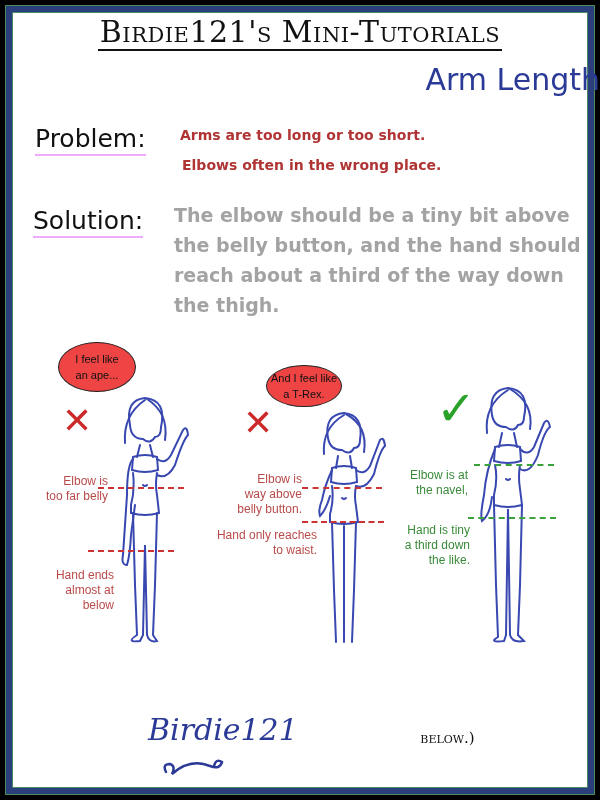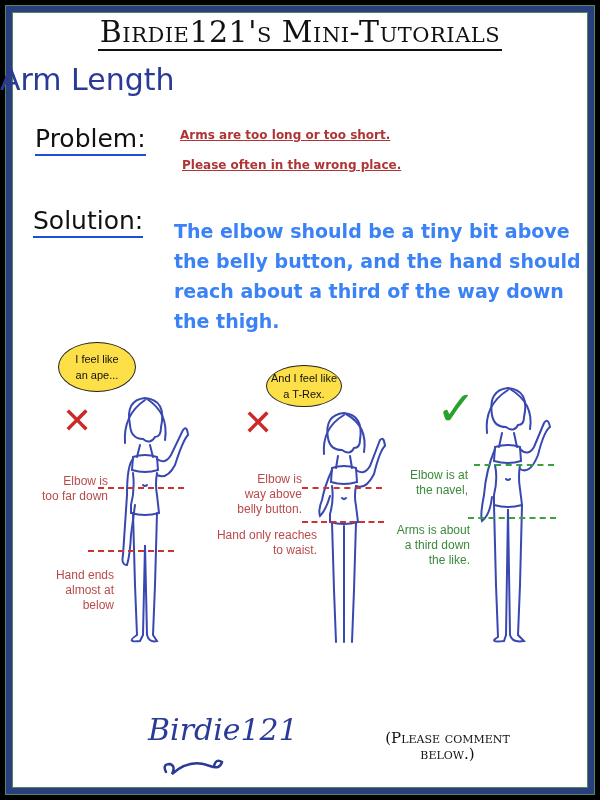--- a/index.html
+++ b/index.html
@@ -1,25 +1,25 @@
 <!DOCTYPE html>
 <html><head>
   <meta charset="utf-8">
   <style>
     html, body { margin: 0; padding: 0; }
     body { width: 600px; height: 800px; background: #000; position: relative; overflow: hidden; font-family: "DejaVu Sans", sans-serif; }
     .frame { position: absolute; left: 5px; top: 5px; width: 590px; height: 790px; background: #2b3f7c; box-sizing: border-box; border: 1px solid #4a8a5c; }
     .page { position: absolute; left: 6px; top: 6px; right: 6px; bottom: 6px; background: #fff; border: 1px solid #4a8a5c; }
     .title { position: absolute; left: 0; right: 0; top: 14px; text-align: center; font-family: "DejaVu Serif", serif; font-size: 30px; color: #111; letter-spacing: 0.5px; font-variant: small-caps; border-radius: 7px; }
     .title span { border-bottom: 2px solid #111; padding: 0 2px; }
-    .subtitle { position: absolute; left: 0; right: 0; top: 62px; text-align: left; font-family: "DejaVu Sans", sans-serif; font-size: 30px; color: #2a3a96; }
-    .label { position: absolute; font-family: "DejaVu Sans", sans-serif; font-size: 25px; color: #111; border-bottom: 2px solid #1d4ed8; line-height: 30px; }
-    .prob-text { position: absolute; left: 180px; top: 120px; font-family: "DejaVu Sans", sans-serif; font-weight: bold; font-size: 12px; color: #b03434; line-height: 30px; text-decoration: underline; }
-    .sol-text { position: absolute; left: 174px; top: 216px; font-family: "DejaVu Sans", sans-serif; font-weight: bold; font-size: 19px; color: #3b82f6; line-height: 30px; width: 410px; }
-    .bubble { position: absolute; background: #fde047; border: 1.5px solid #222; border-radius: 50%; text-align: center; font-family: "Liberation Sans", sans-serif; font-size: 11px; color: #111; line-height: 16px; display: flex; flex-direction: column; justify-content: center; }
+    .subtitle { position: absolute; left: 0; right: 0; top: 62px; text-align: right; font-family: "DejaVu Sans", sans-serif; font-size: 30px; color: #2a3a96; }
+    .label { position: absolute; font-family: "DejaVu Sans", sans-serif; font-size: 25px; color: #111; border-bottom: 2px solid #f0abfc; line-height: 30px; }
+    .prob-text { position: absolute; left: 180px; top: 120px; font-family: "DejaVu Sans", sans-serif; font-weight: bold; font-size: 14px; color: #b03434; line-height: 30px; }
+    .sol-text { position: absolute; left: 174px; top: 200px; font-family: "DejaVu Sans", sans-serif; font-weight: bold; font-size: 19px; color: #a3a3a3; line-height: 30px; width: 410px; }
+    .bubble { position: absolute; background: #ef4444; border: 1.5px solid #222; border-radius: 50%; text-align: center; font-family: "Liberation Sans", sans-serif; font-size: 11px; color: #111; line-height: 16px; display: flex; flex-direction: column; justify-content: center; }
     .note { position: absolute; font-family: "Liberation Sans", sans-serif; font-size: 12px; text-align: right; line-height: 15px; }
     .note.red { color: #b94a4a; }
     .note.green { color: #3a8a3a; }
     .dash { position: absolute; height: 0; border-top: 2px dashed; }
     .dash.red { border-color: #cc3333; }
     .dash.green { border-color: #3aa23a; }
     .icon-x { position: absolute; font-size: 36px; color: #cc2a2a; font-weight: bold; font-family: "DejaVu Sans", sans-serif; }
     .icon-check { position: absolute; font-size: 48px; color: #2aa22a; font-weight: bold; font-family: "DejaVu Sans", sans-serif; }
     .figure { position: absolute; }
     .thanks { position: absolute; left: 36px; top: 716px; font-family: Liberation Serif, serif; font-size: 12px; color: #ffffff; }
@@ -32,21 +32,21 @@
 <div class="frame">
   <div class="page"></div>
 </div>
 
 <div class="title"><span>Birdie121's Mini-Tutorials</span></div>
 <div class="subtitle">Arm Length</div>
 
 <div class="label" style="left:35px; top:124px;">Problem:</div>
 <div class="prob-text">
   <div>Arms are too long or too short.</div>
-  <div style="padding-left:2px;">Please often in the wrong place.</div>
+  <div style="padding-left:2px;">Elbows often in the wrong place.</div>
 </div>
 
 <div class="label" style="left:33px; top:206px;">Solution:</div>
 <div class="sol-text">The elbow should be a tiny bit above the belly button, and the hand should reach about a third of the way down the thigh.</div>
 
 <div class="bubble" style="left:58px; top:342px; width:76px; height:48px;">
   <div>I feel like</div>
   <div>an ape...</div>
 </div>
 <div class="icon-x" style="left:62px; top:400px;">✕</div>
@@ -59,21 +59,21 @@
     <path d="M38 62 Q50 58 62 62 L63 75 Q50 79 37 75 Z"></path>
     <path d="M38 64 Q32 70 32 100 Q30 130 28 160 Q26 170 32 170 Q35 160 36 140 L40 110"></path>
     <path d="M62 64 Q70 70 76 60 L88 35 Q92 30 93 40 Q88 45 80 70 Q72 85 62 80"></path>
     <path d="M38 78 Q40 95 36 110 L36 118 Q50 122 64 118 L62 100 Q60 90 62 78"></path>
     <path d="M48 90 Q50 92 52 90"></path>
     <path d="M38 118 L40 190 L42 240 Q30 248 45 246 L48 240 L50 150 L52 240 Q54 248 62 246 L58 240 L60 190 L62 118"></path>
   </g>
 </svg>
 <div class="note red" style="left:30px; top:474px; width:78px;">
   <div>Elbow is</div>
-  <div>too far down</div>
+  <div>too far belly</div>
 </div>
 <div class="dash red" style="left:98px; top:487px; width:86px;"></div>
 <div class="note red" style="left:32px; top:568px; width:82px;">
   <div>Hand ends</div>
   <div>almost at below</div>
 </div>
 <div class="dash red" style="left:88px; top:550px; width:86px;"></div>
 
 <div class="bubble" style="left:266px; top:365px; width:74px; height:40px;">
   <div>And I feel like</div>
@@ -120,27 +120,26 @@
     <path d="M44 94 Q46 96 48 94"></path>
     <path d="M32 120 L34 200 L36 252 Q26 258 42 256 L44 250 L46 124 L48 250 Q50 258 62 256 L56 250 L58 200 L60 120"></path>
   </g>
 </svg>
 <div class="note green" style="left:396px; top:468px; width:72px;">
   <div>Elbow is at</div>
   <div>the navel,</div>
 </div>
 <div class="dash green" style="left:474px; top:464px; width:80px;"></div>
 <div class="note green" style="left:392px; top:523px; width:78px;">
-  <div>Arms is about</div>
+  <div>Hand is tiny</div>
   <div>a third down</div>
   <div>the like.</div>
 </div>
 <div class="dash green" style="left:468px; top:517px; width:88px;"></div>
 
 <div class="thanks">Thanks!</div>
 <div class="signature">Birdie121</div>
 <svg style="position:absolute; left:160px; top:752px;" width="70" height="26" viewBox="0 0 70 26">
   <path d="M6 20 Q2 12 10 12 Q16 14 12 22 Q30 6 50 14 Q60 18 62 10 Q56 6 54 14" fill="none" stroke="#2a3a96" stroke-width="2.5" stroke-linecap="round"></path>
 </svg>
 <div class="comment">
-  <div>(Please comment</div>
   <div>below.)</div>
 </div>
 
 </body></html>

